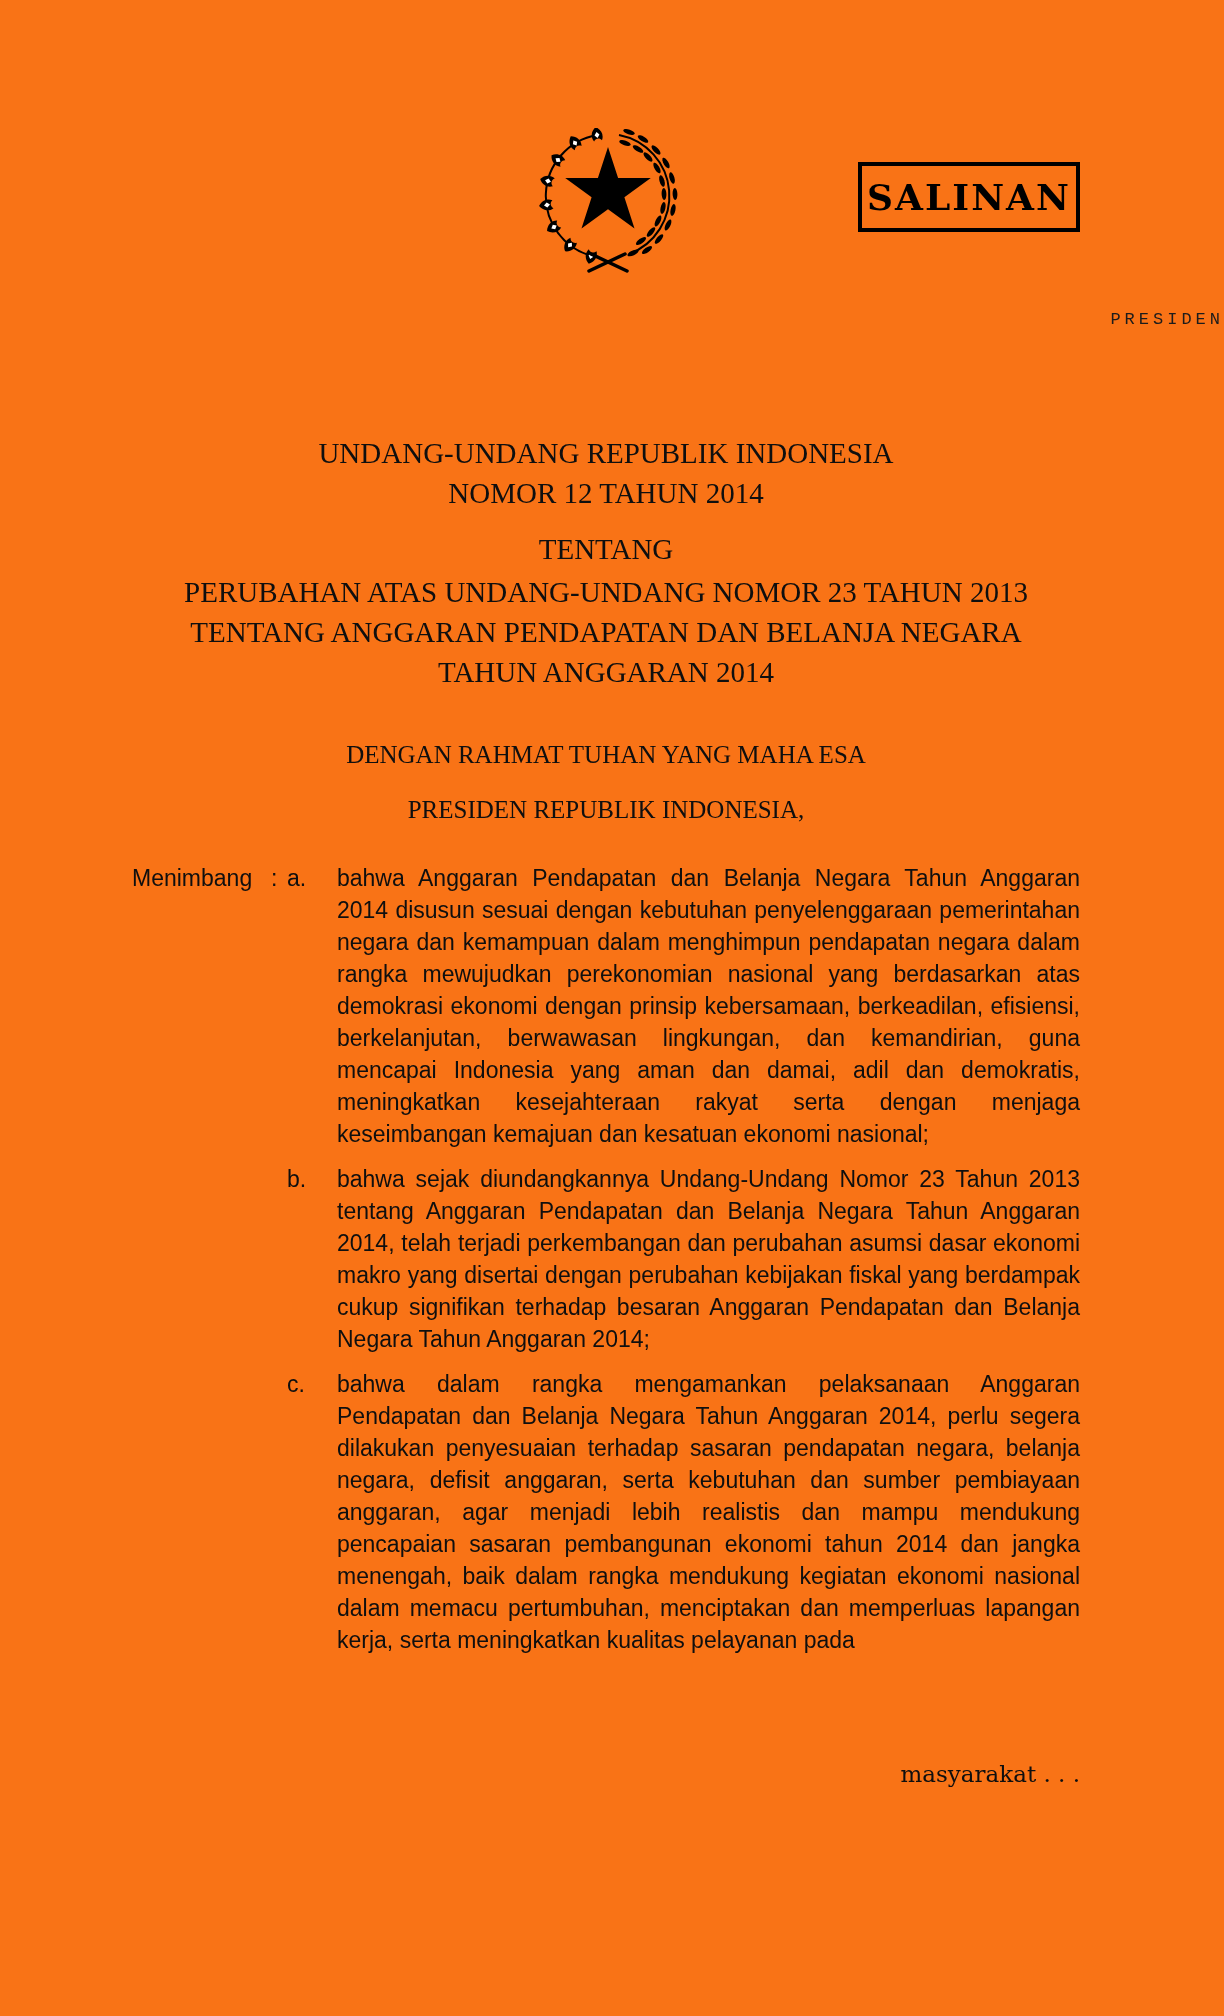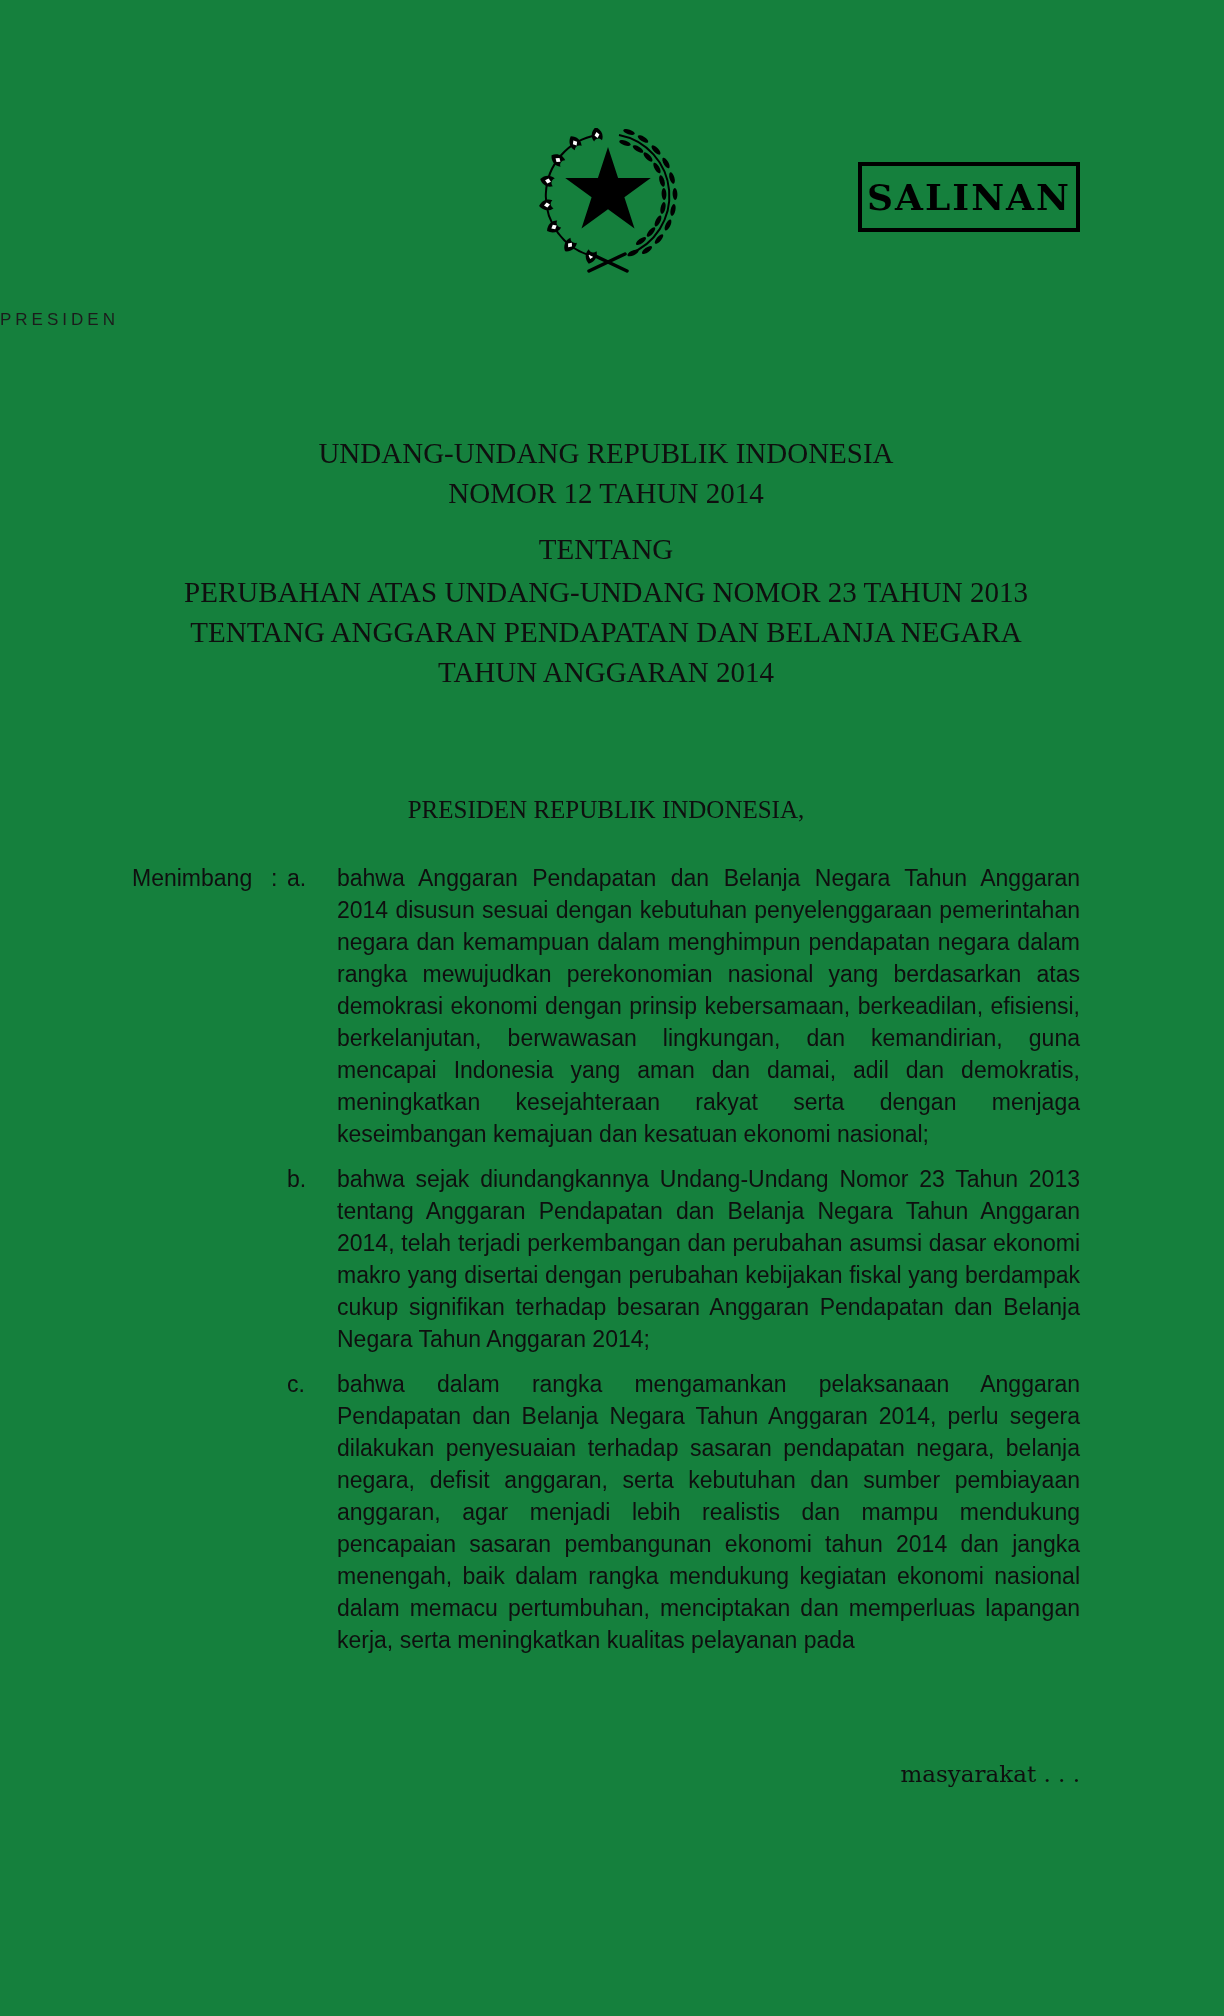--- a/index.html
+++ b/index.html
@@ -1,32 +1,32 @@
 <!DOCTYPE html>
 <html><head>
 <meta charset="utf-8">
 <style>
   html,body { margin:0; padding:0; }
   body { background:#888; }
   .page {
     position:relative;
     width:1224px; height:2016px;
     margin:0 auto;
-    background:#15803d;
+    background:#f97316;
     color:#111;
     overflow:hidden;
     font-family:"DejaVu Serif", serif;
   }
 
   
   .seal { position:absolute; left:533px; top:128px; width:150px; height:148px; }
   .letterhead-text {
     position:absolute; left:0; right:0; top:309px;
-    text-align:left;
-    font-family:Liberation Sans, sans-serif;
+    text-align:right;
+    font-family:Liberation Mono, monospace;
     font-size:17px; letter-spacing:4px; line-height:21px;
     color:#1c1c1c;
   }
   .stamp {
     position:absolute; left:858px; top:162px;
     width:214px; height:62px;
     border:4px solid #000;
     display:flex; align-items:center; justify-content:center;
     font-family:"DejaVu Serif", serif;
     font-weight:bold; font-size:36px; letter-spacing:2px;
@@ -165,20 +165,21 @@
 
   <div class="title-block">
     <div class="t-line">UNDANG-UNDANG REPUBLIK INDONESIA</div>
     <div class="t-line">NOMOR 12 TAHUN 2014</div>
     <div class="t-line gap-above">TENTANG</div>
     <div class="t-line gap-above2">PERUBAHAN ATAS UNDANG-UNDANG NOMOR 23 TAHUN 2013</div>
     <div class="t-line">TENTANG ANGGARAN PENDAPATAN DAN BELANJA NEGARA</div>
     <div class="t-line">TAHUN ANGGARAN 2014</div>
   </div>
 
+  <div class="invocation">DENGAN RAHMAT TUHAN YANG MAHA ESA</div>
   <div class="actor">PRESIDEN REPUBLIK INDONESIA,</div>
 
   <div class="considerations">
 
     <div class="cons-item">
       <div class="cons-label">Menimbang</div>
       <div class="cons-colon">:</div>
       <div class="cons-marker">a.</div>
       <div class="cons-text">bahwa Anggaran Pendapatan dan Belanja Negara Tahun Anggaran 2014 disusun sesuai dengan kebutuhan penyelenggaraan pemerintahan negara dan kemampuan dalam menghimpun pendapatan negara dalam rangka mewujudkan perekonomian nasional yang berdasarkan atas demokrasi ekonomi dengan prinsip kebersamaan, berkeadilan, efisiensi, berkelanjutan, berwawasan lingkungan, dan kemandirian, guna mencapai Indonesia yang aman dan damai, adil dan demokratis, meningkatkan kesejahteraan rakyat serta dengan menjaga keseimbangan kemajuan dan kesatuan ekonomi nasional;</div>
     </div>

